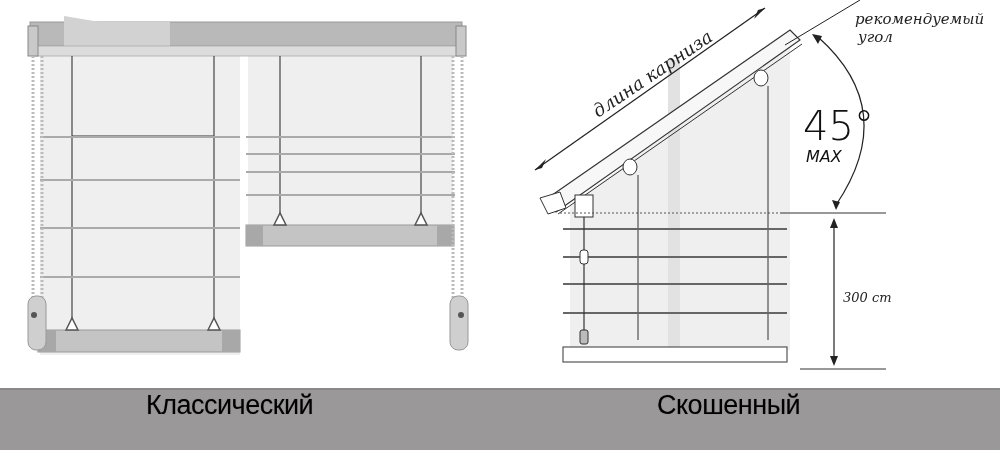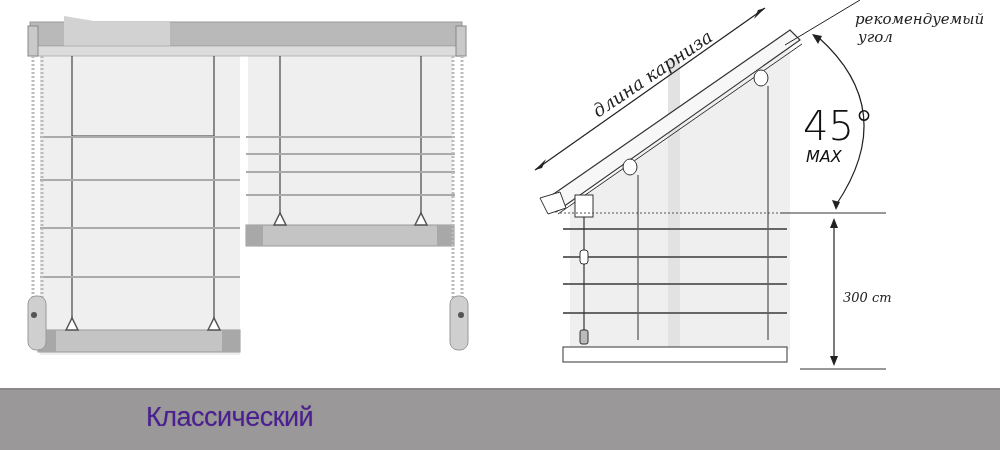--- a/index.html
+++ b/index.html
@@ -1,20 +1,20 @@
 <!DOCTYPE html>
 <html><head>
 <meta charset="utf-8">
 <style>
   html, body { margin:0; padding:0; background:#ffffff; }
   body { width:1000px; height:450px; position:relative; overflow:hidden; font-family:"Liberation Sans", sans-serif; }
   .stage { position:absolute; left:0; top:0; width:1000px; height:388px; background:#ffffff; }
   svg { position:absolute; left:0; top:0; }
   .caption-bar { position:absolute; left:0; top:388px; width:1000px; height:62px; background:#9a9898; border-top:2px solid #8a8888; }
-  .caption { position:absolute; top:12px; color:#4c1d95; font-size:27px; letter-spacing:-0.5px; text-shadow:0 0 1px #6d6d6d; }
+  .caption { position:absolute; top:0; color:#000000; font-size:27px; letter-spacing:-0.5px; text-shadow:0 0 1px #6d6d6d; }
   .cap-left { left:146px; }
   .cap-right { left:657px; }
   .hand { font-family:"DejaVu Serif", serif; font-style:italic; fill:#222; }
 </style>
 </head>
 <body>
 
 <div class="stage">
   <svg width="1000" height="388" viewBox="0 0 1000 388">
 
@@ -120,13 +120,14 @@
       <line x1="834" y1="222" x2="834" y2="362" stroke="#222" stroke-width="1.2"></line>
       <path d="M834 218 L830 228 L838 228 Z" fill="#222"></path>
       <path d="M834 366 L830 356 L838 356 Z" fill="#222"></path>
       <text class="hand" x="843" y="302" font-size="13">300 cm</text>
     </g>
   </svg>
 </div>
 
 <div class="caption-bar">
   <span class="caption cap-left">Классический</span>
+  <span class="caption cap-right">Скошенный</span>
 </div>
 
 </body></html>

